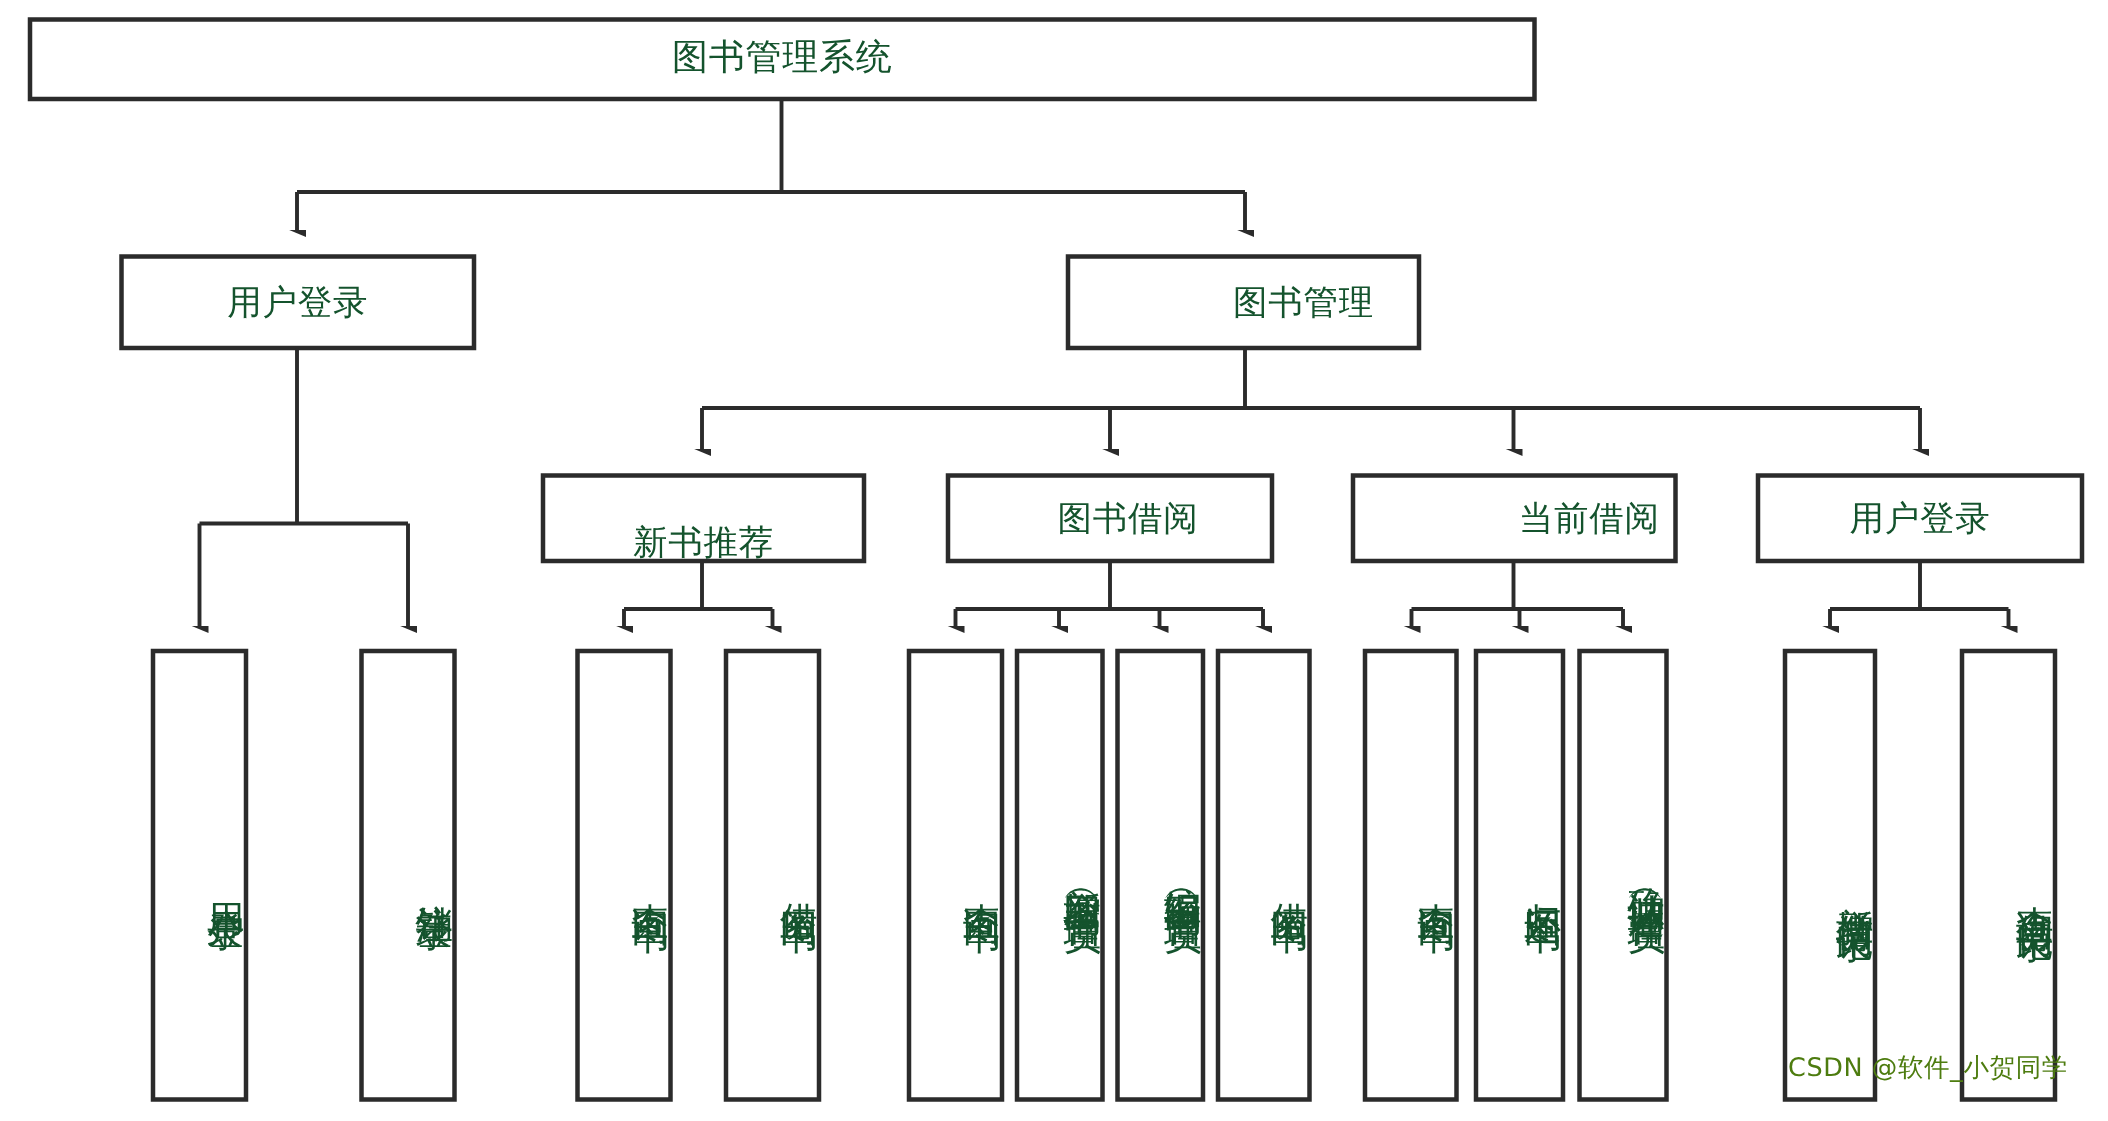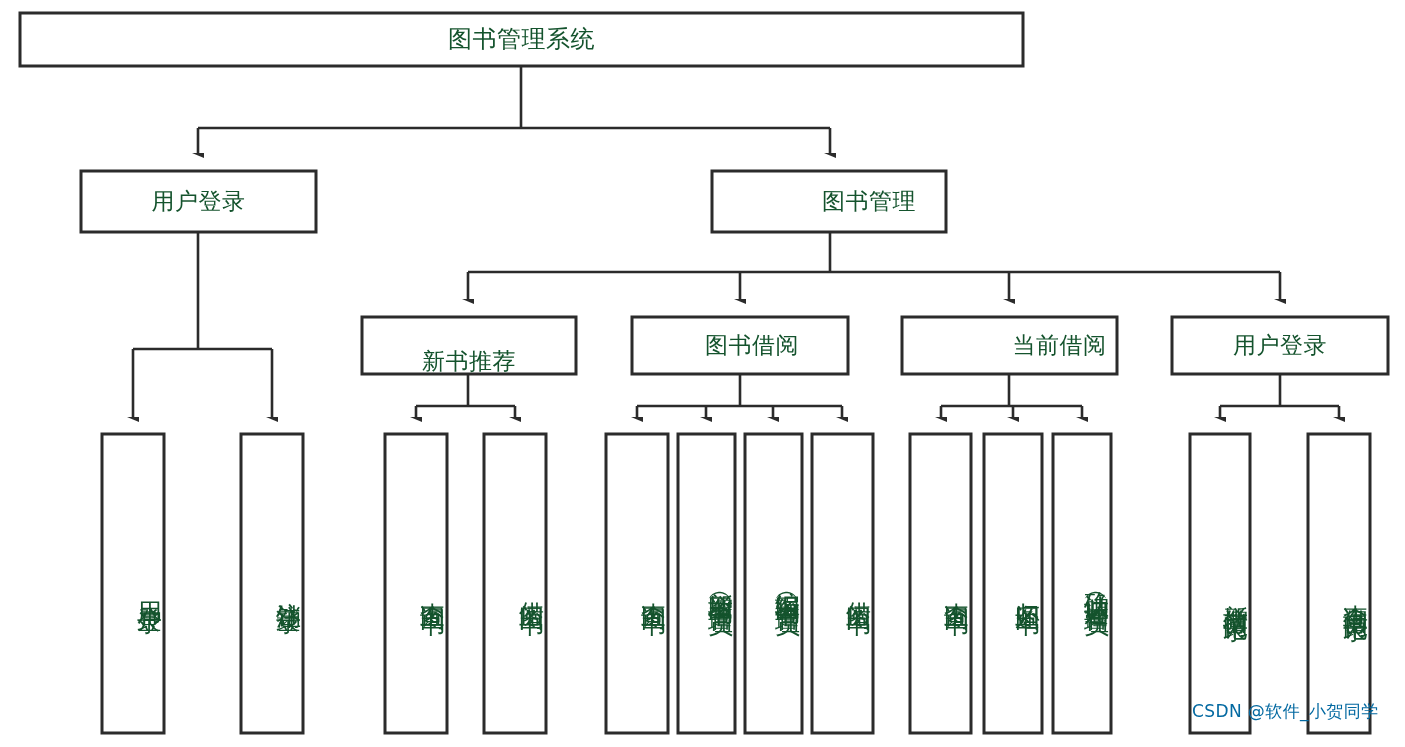--- a/index.html
+++ b/index.html
@@ -54,21 +54,21 @@
     justify-content:center;
     padding-top:8px;
     box-sizing:border-box;
   }
 
   #watermark{
     position:absolute;
     left:1192px;
     top:700px;
     font-size:17px;
-    color:#0369a1;
+    color:#4d7c0f;
     white-space:nowrap;
     font-family:"DejaVu Sans","Liberation Sans",sans-serif;
     letter-spacing:0.4px;
     pointer-events:none;
   }
 </style>
 </head>
 <body>
 
 <div id="diagram-root">

